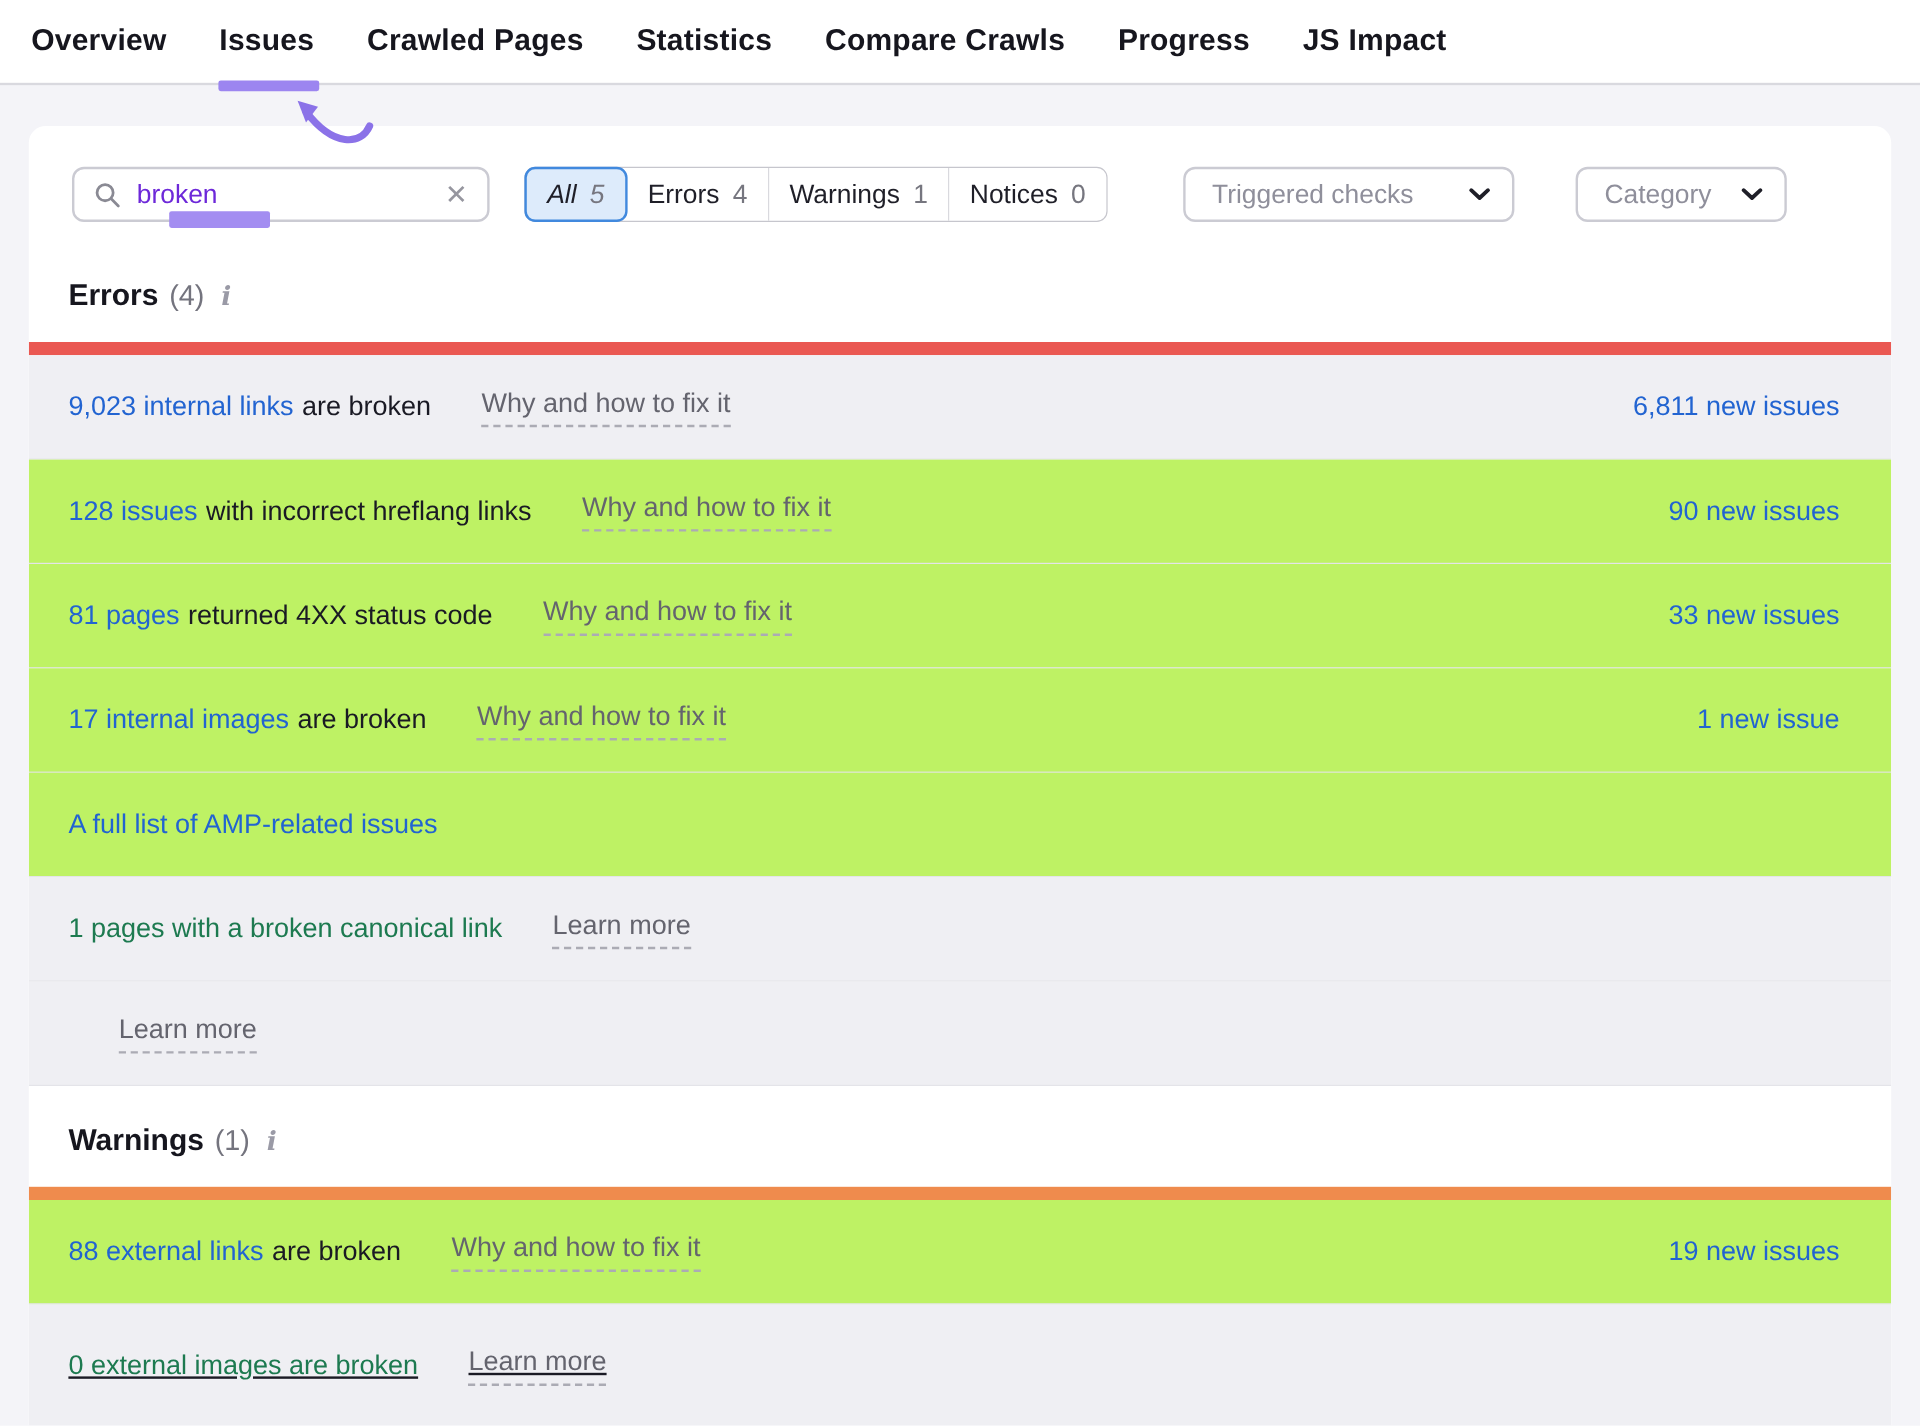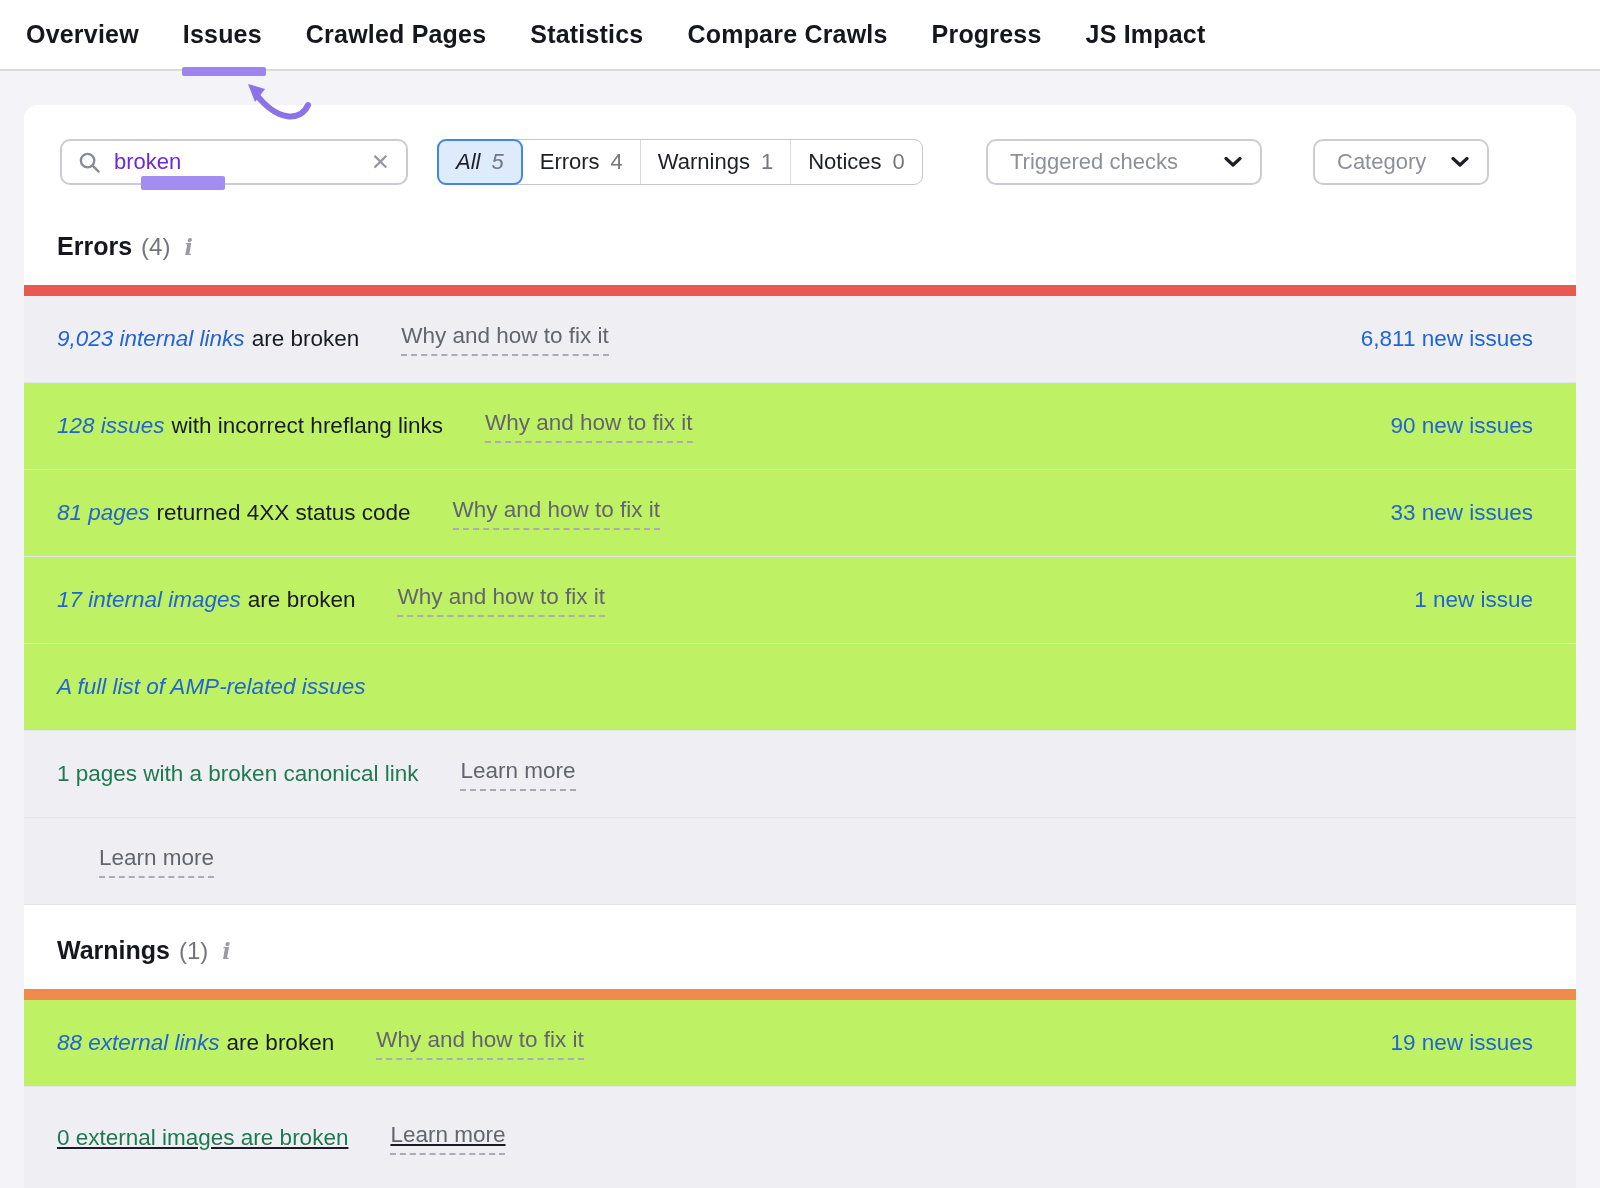--- a/index.html
+++ b/index.html
@@ -139,21 +139,21 @@
   .row {
     display: flex; align-items: center;
     height: 87px;
     padding: 0 43px 0 33px;
     font-size: 22.5px;
     border-bottom: 1px solid #e4e4e9;
     background: #bef264;
   }
   .row.gray { background: #efeff3; }
   .row.last { height: 102px; border-bottom: none; text-decoration: underline; }
-  .blue-link { color: #2264d1; cursor: pointer; text-decoration: none; font-style: italic; }
+  .blue-link { color: #2264d1; cursor: pointer; text-decoration: none; }
   .rest { color: #1a1a24; margin-left: 7px; }
   .green-text { color: #1d7a50; }
   .dashed {
     color: #64646e;
     border-bottom: 2px dashed #ababb4;
     padding-bottom: 5px;
     margin-left: 42px;
     cursor: pointer;
     text-decoration: none;
   }

